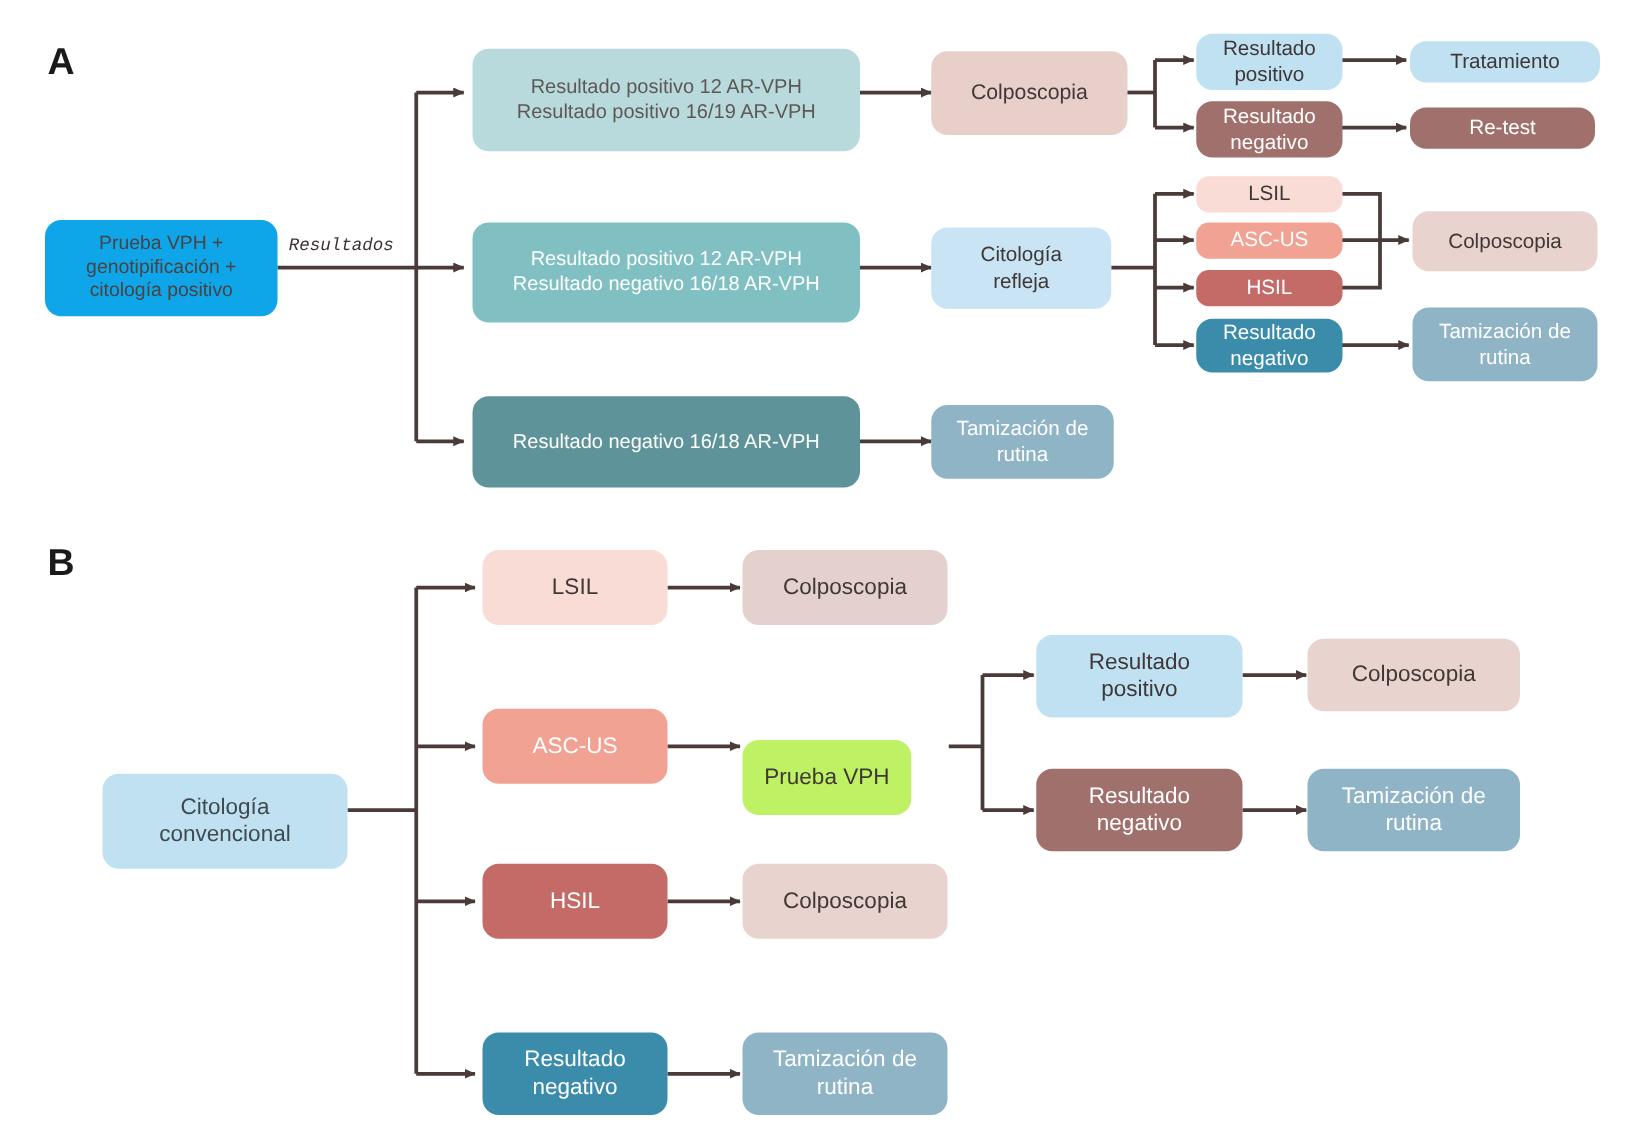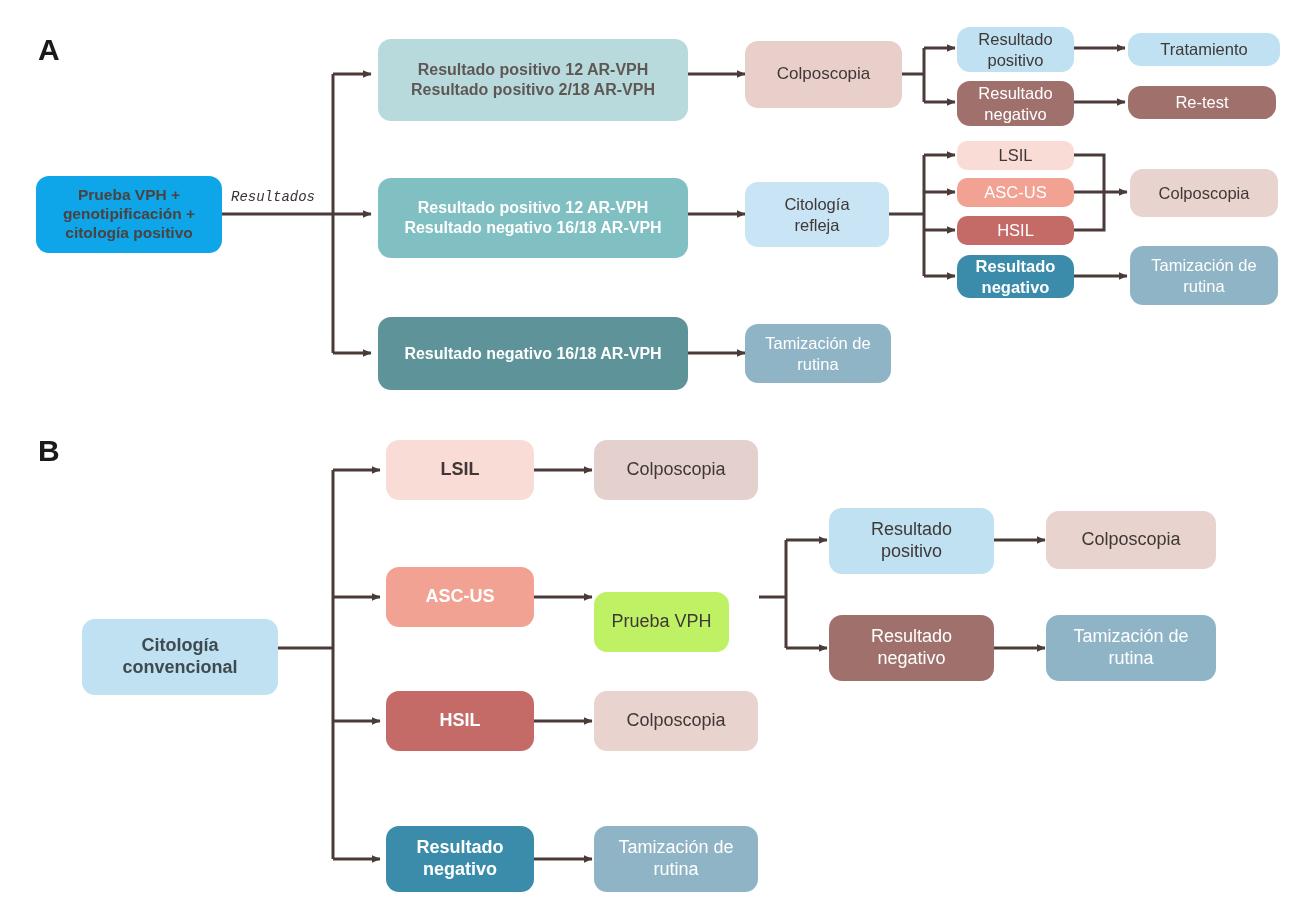--- a/index.html
+++ b/index.html
@@ -31,21 +31,21 @@
     display: flex;
     align-items: center;
     justify-content: center;
     text-align: center;
     border-radius: 13px;
     line-height: 1.22;
     padding: 2px 6px;
     font-family: "Liberation Sans", sans-serif;
   }
   .node span { display: block; width: 100%; }
-  .bold   { font-weight: bold; }
+  .bold   { font-weight: normal; }
   .reg    { font-weight: normal; }
   svg.links {
     position: absolute;
     left: 0; top: 0;
     width: 1307px;
     height: 910px;
     pointer-events: none;
   }
   .edge {
     fill: none;
@@ -146,21 +146,21 @@
     <span>
       <span>Prueba VPH +</span>
       <span>genotipificación +</span>
       <span>citología positivo</span>
     </span>
   </div>
 
   <div class="node bold" style="left:378px; top:39px; width:310px; height:82px; background:#b9dadd; color:#5e5855; font-size:16px;">
     <span>
       <span>Resultado positivo 12 AR-VPH</span>
-      <span>Resultado positivo 2/18 AR-VPH</span>
+      <span>Resultado positivo 16/19 AR-VPH</span>
     </span>
   </div>
 
   <div class="node reg" style="left:745px; top:41px; width:157px; height:67px; background:#e8cfca; color:#3f3836; font-size:17px;">
     <span>Colposcopia</span>
   </div>
 
   <div class="node reg" style="left:957px; top:27px; width:117px; height:45px; background:#bfe1f2; color:#3f3836; font-size:16.5px;">
     <span>
       <span>Resultado</span>

